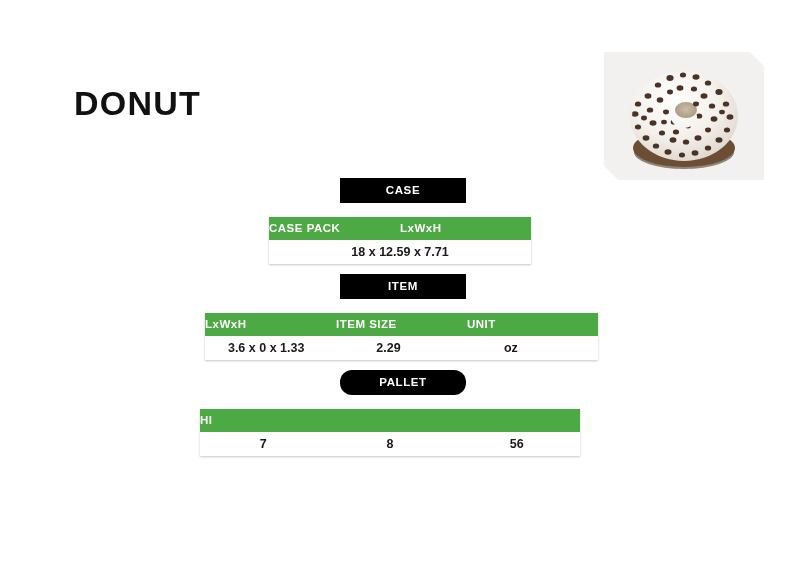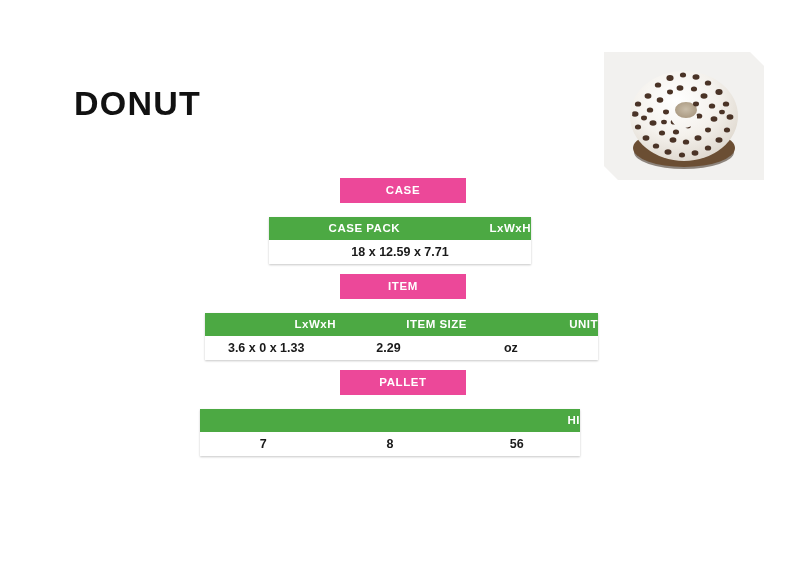--- a/index.html
+++ b/index.html
@@ -66,21 +66,21 @@
   .spec-group {
     position: relative;
     width: 800px;
   }
   .section-label {
     position: absolute;
     left: 340px;
     width: 126px;
     height: 25px;
     line-height: 25px;
-    background: #ec4899;
+    background: #000000;
     color: #ffffff;
     font-size: 11.5px;
     font-weight: bold;
     letter-spacing: 0.6px;
     text-align: center;
   }
   .spec-table {
     position: absolute;
     background: #ffffff;
     box-shadow: 0 1px 2px rgba(0,0,0,0.22);
@@ -90,21 +90,21 @@
     display: flex;
     width: 100%;
   }
   .spec-header-row {
     background: #4CA943;
   }
   .spec-header-cell {
     flex: 1 1 0;
     height: 23px;
     line-height: 23px;
-    text-align: right;
+    text-align: left;
     color: #ffffff;
     font-size: 11.5px;
     font-weight: bold;
     letter-spacing: 0.5px;
     white-space: nowrap;
   }
   .spec-value-row {
     background: #ffffff;
   }
   .spec-value-cell {
@@ -121,21 +121,21 @@
     padding-right: 26px;
   }
 
   
   #group-case   { height: 96px; }
   #group-item   { height: 96px; }
   #group-pallet { height: 96px; }
 
   #label-case   { top: 0px; }
   #label-item   { top: 0px; }
-  #label-pallet { top: 0px; }
+  #label-pallet { top: 0px; border-radius: 12px; }
 
   #table-case   { left: 269px; width: 262px; top: 39px; }
   #table-item   { left: 205px; width: 393px; top: 39px; }
   #table-pallet { left: 200px; width: 380px; top: 39px; }
 </style>
 </head>
 <body>
 
 <div id="page-title">DONUT</div>
 

